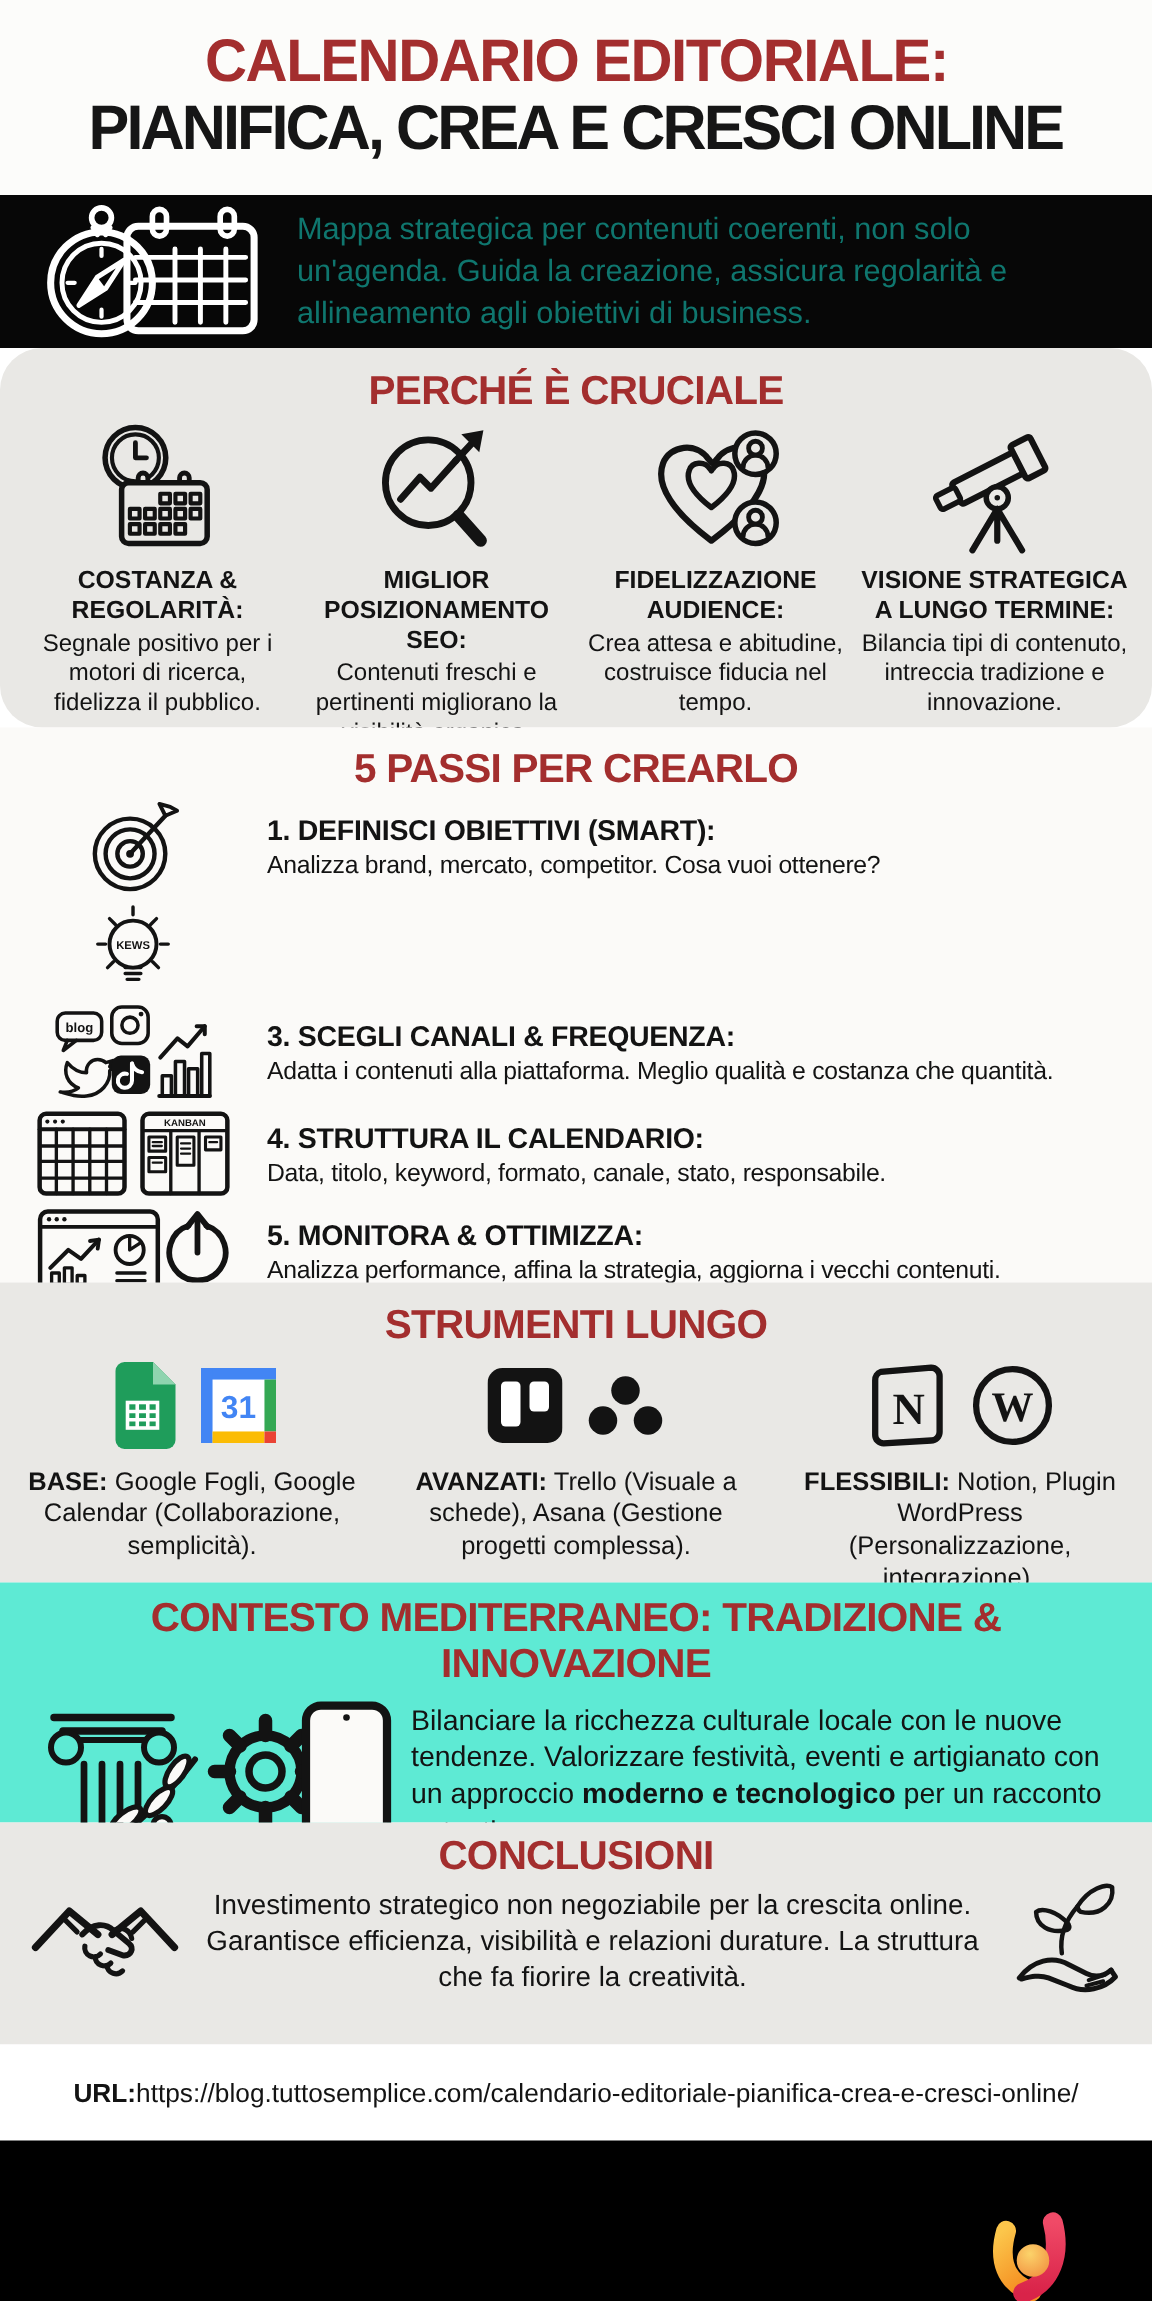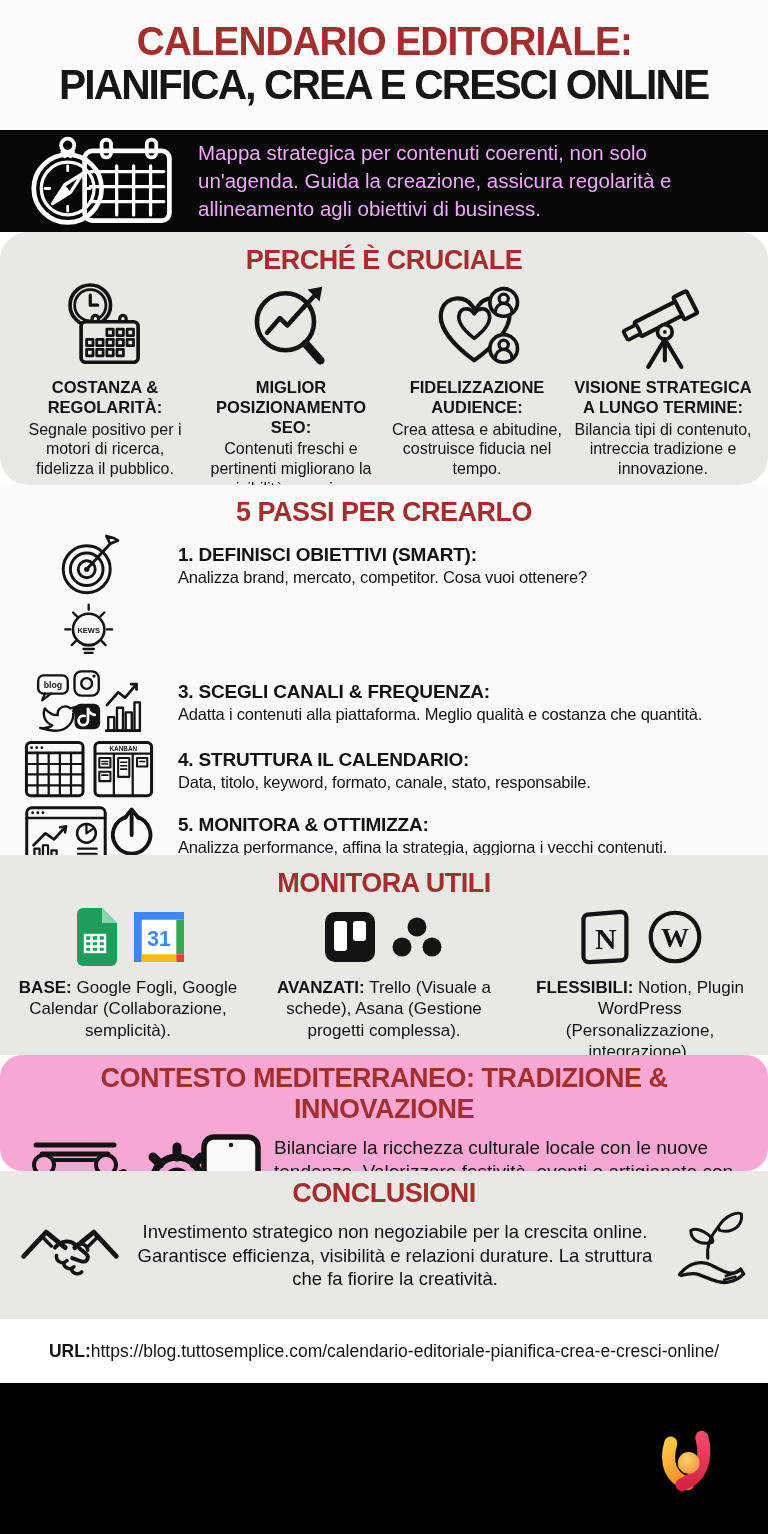--- a/index.html
+++ b/index.html
@@ -7,21 +7,21 @@
   .sec{box-sizing:border-box;overflow:hidden;}
   b,h1,h2,h3{font-family:"Liberation Sans",sans-serif;}
 
   
   .sec-header{height:130px;background:#fcfcfa;text-align:center;padding-top:20px;}
   .t1{display:inline-block;font-size:40px;font-weight:bold;color:#A32E2E;letter-spacing:-1px;transform:scaleX(.97);margin:0;line-height:1.05;}
   .t2{display:inline-block;font-size:42px;font-weight:bold;color:#161616;letter-spacing:-2px;transform:scaleX(.97);margin:0;line-height:1.1;}
 
   
   .sec-banner{height:102px;background:#070707;display:flex;align-items:center;gap:22px;padding:0 30px;}
-  .sec-banner p{color:#f0abfc;font-size:20.5px;line-height:1.38;margin:0;max-width:540px;}
+  .sec-banner p{color:#0f766e;font-size:20.5px;line-height:1.38;margin:0;max-width:540px;}
 
   
   .sec-title{font-size:27px;font-weight:bold;color:#A32E2E;letter-spacing:-.5px;margin:0;text-align:center;}
 
   
   .sec-why{height:253px;background:#E9E8E5;padding-top:13px;border-radius:28px;}
   .why-cols{display:flex;padding:0 12px;margin-top:2px;}
   .why-col{flex:1;text-align:center;padding:0 4px;}
   .why-icon{height:92px;display:flex;align-items:flex-end;justify-content:center;}
   .why-col h3{font-size:16.5px;line-height:1.2;margin:8px 0 2px;}
@@ -35,28 +35,28 @@
   .step-text p{font-size:16.5px;margin:2px 0 0;letter-spacing:-.2px;white-space:nowrap;}
 
   
   .sec-tools{height:200px;background:#E9E8E5;padding-top:13px;}
   .tools-cols{display:flex;margin-top:6px;}
   .tool-col{flex:1;text-align:center;}
   .tool-icons{height:64px;display:flex;justify-content:center;align-items:center;gap:16px;}
   .tool-col p{font-size:17px;line-height:1.26;margin:8px 10px 0;}
 
   
-  .sec-context{height:116px;background:#f9a8d4;padding:8px 22px 0;border-radius:22px;}
+  .sec-context{height:160px;background:#5eead4;padding:8px 22px 0;}
   .context-row{display:flex;align-items:center;gap:12px;margin-top:4px;}
   .context-icons{flex:none;}
   .context-row p{font-size:19px;line-height:1.3;margin:0;}
 
   
   .sec-concl{height:148px;background:#E9E8E5;padding-top:7px;}
-  .concl-row{display:flex;align-items:flex-end;padding:0 14px;gap:10px;}
+  .concl-row{display:flex;align-items:center;padding:0 14px;gap:10px;}
   .concl-row p{flex:1;font-size:18.5px;line-height:1.28;margin:0;text-align:center;}
 
   
   .sec-url{height:64px;background:#fff;display:flex;align-items:center;justify-content:center;font-size:17.5px;white-space:nowrap;}
 
   
   .sec-footer{height:156px;background:#000;position:relative;}
   .brand-logo{position:absolute;left:650px;top:44px;}
 
   svg{display:block;}
@@ -298,21 +298,21 @@
       </svg>
     </div>
     <div class="step-text">
       <h3>5. MONITORA &amp; OTTIMIZZA:</h3>
       <p>Analizza performance, affina la strategia, aggiorna i vecchi contenuti.</p>
     </div>
   </div>
 </div>
 
 <div class="sec sec-tools">
-  <h2 class="sec-title">MONITORA UTILI</h2>
+  <h2 class="sec-title">STRUMENTI LUNGO</h2>
   <div class="tools-cols">
 
     <div class="tool-col">
       <div class="tool-icons">
         <svg width="46" height="58" viewBox="0 0 44 58">
           <path d="M4 6 a6 6 0 0 1 6 -6 H29 L44 15 V52 a6 6 0 0 1 -6 6 H10 a6 6 0 0 1 -6 -6 Z" fill="#1F9D5B"></path>
           <path d="M29 0 L44 15 H29 Z" fill="#8FD4AF"></path>
           <g stroke="#fff" stroke-width="2.4" fill="none">
             <rect x="12" y="27" width="20" height="17"></rect>
             <path d="M12 33 h20 M12 38.5 h20 M18.5 27 v17 M25.5 27 v17"></path>

